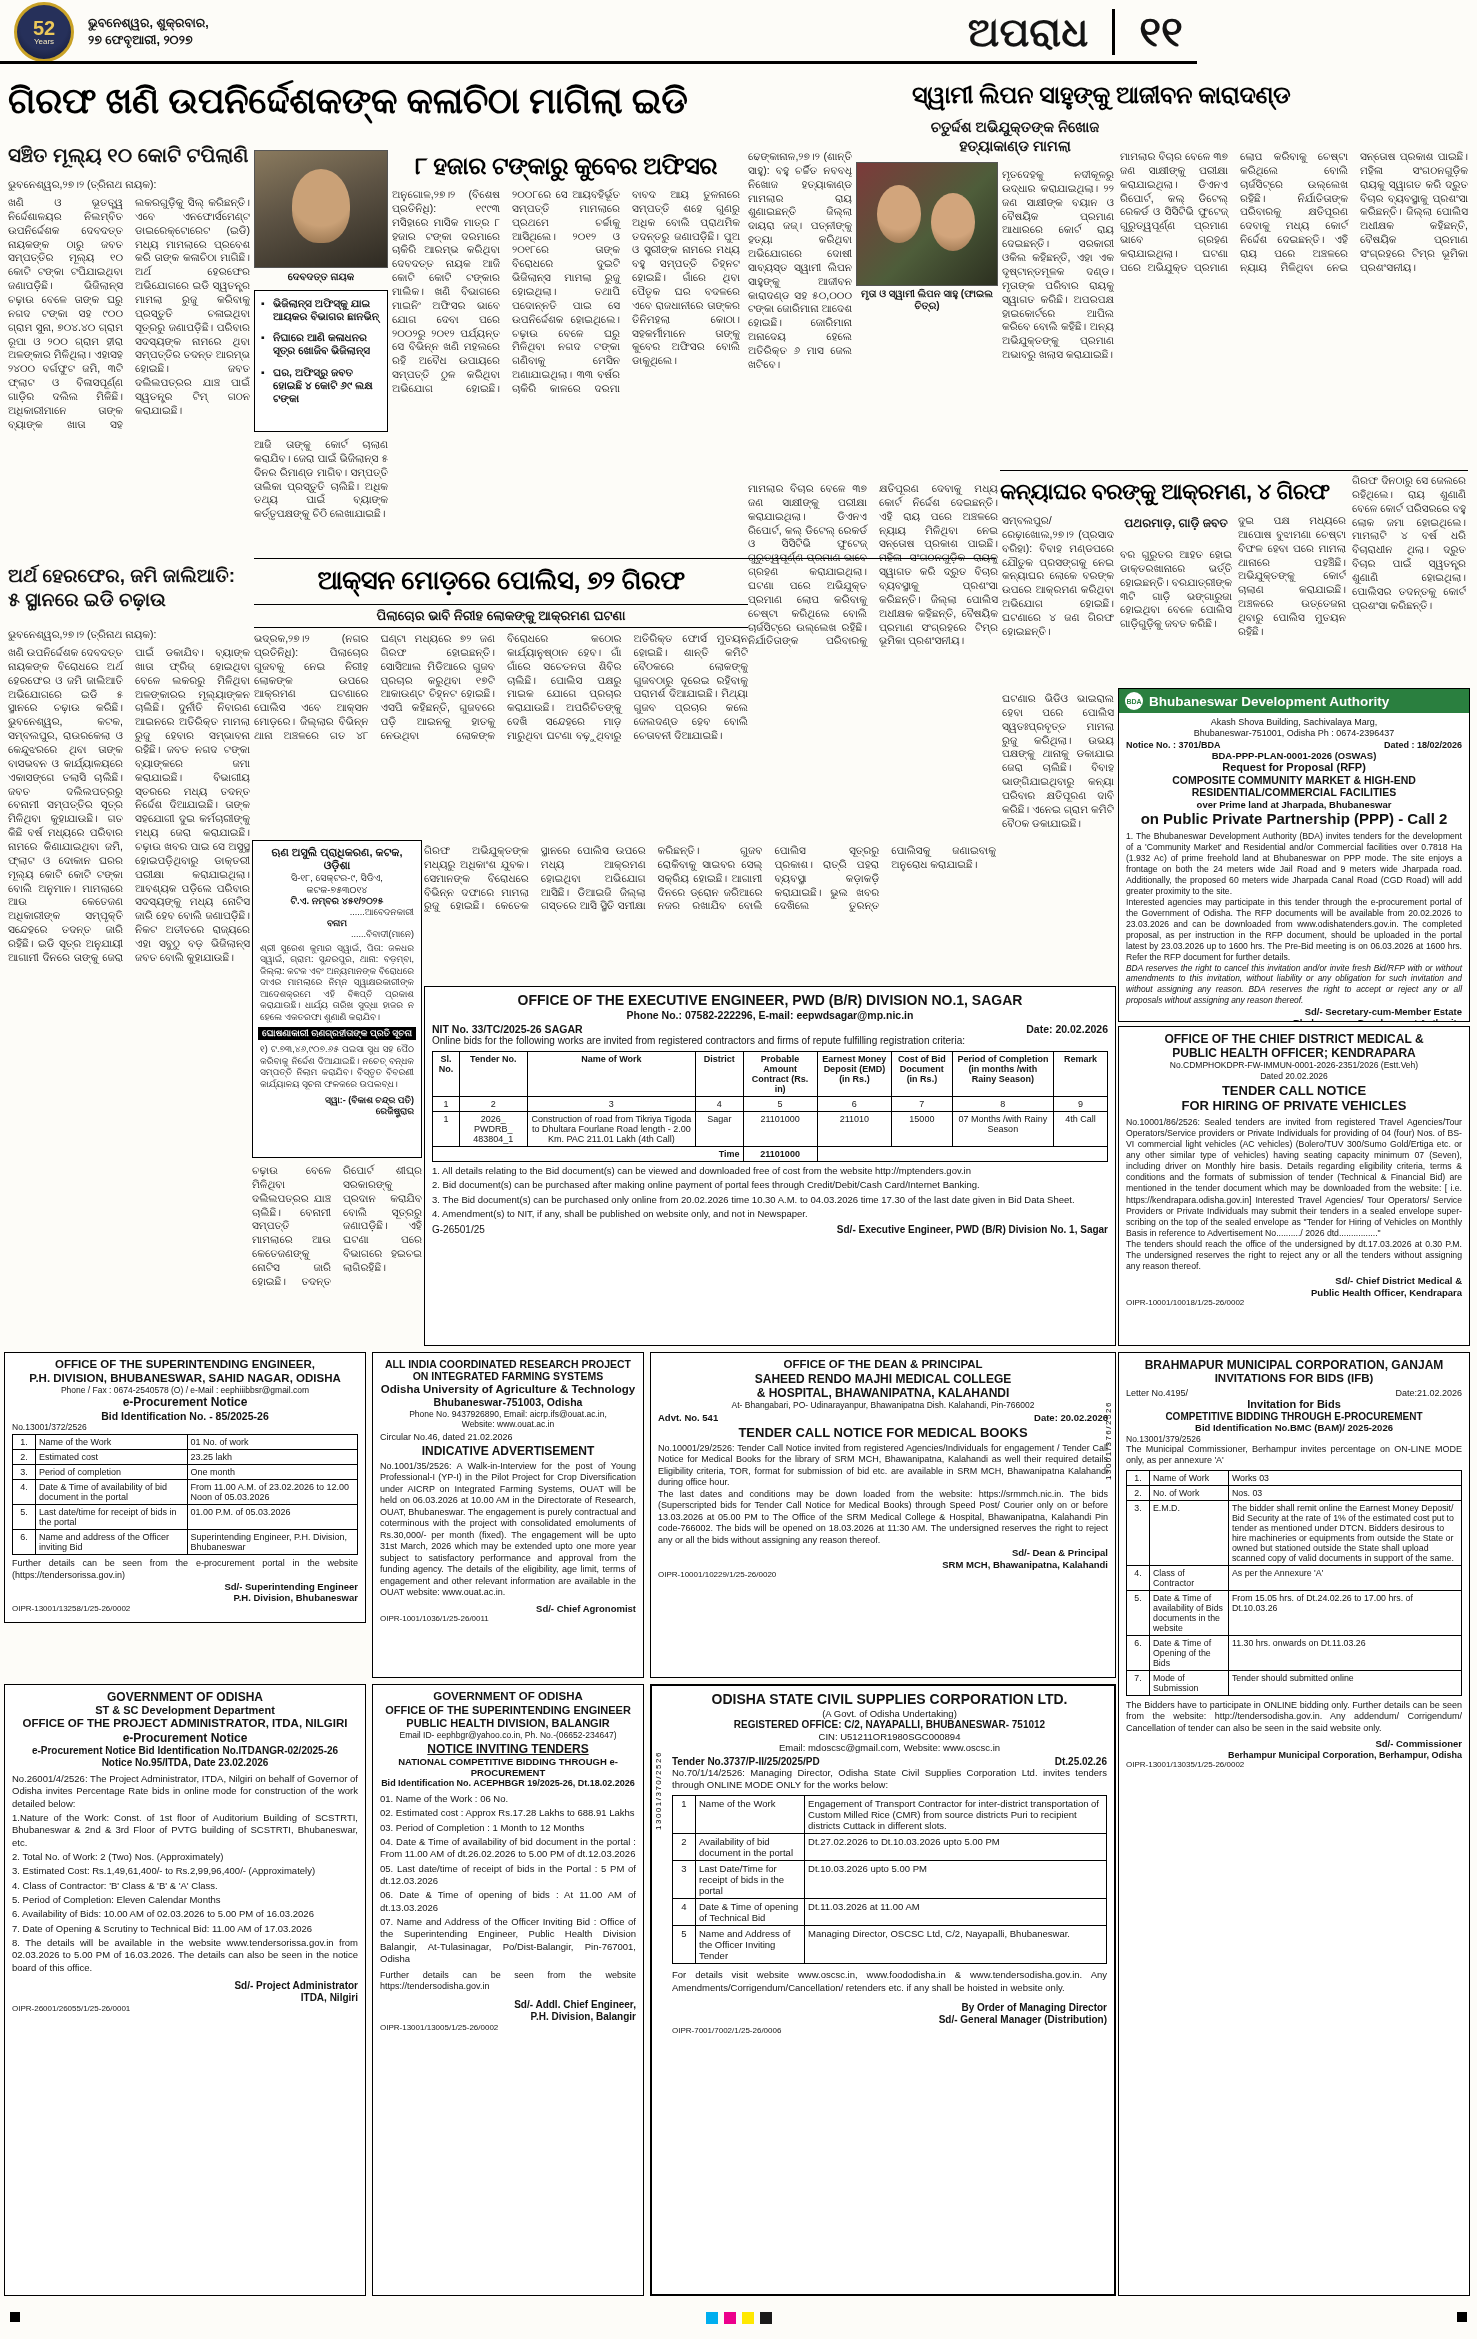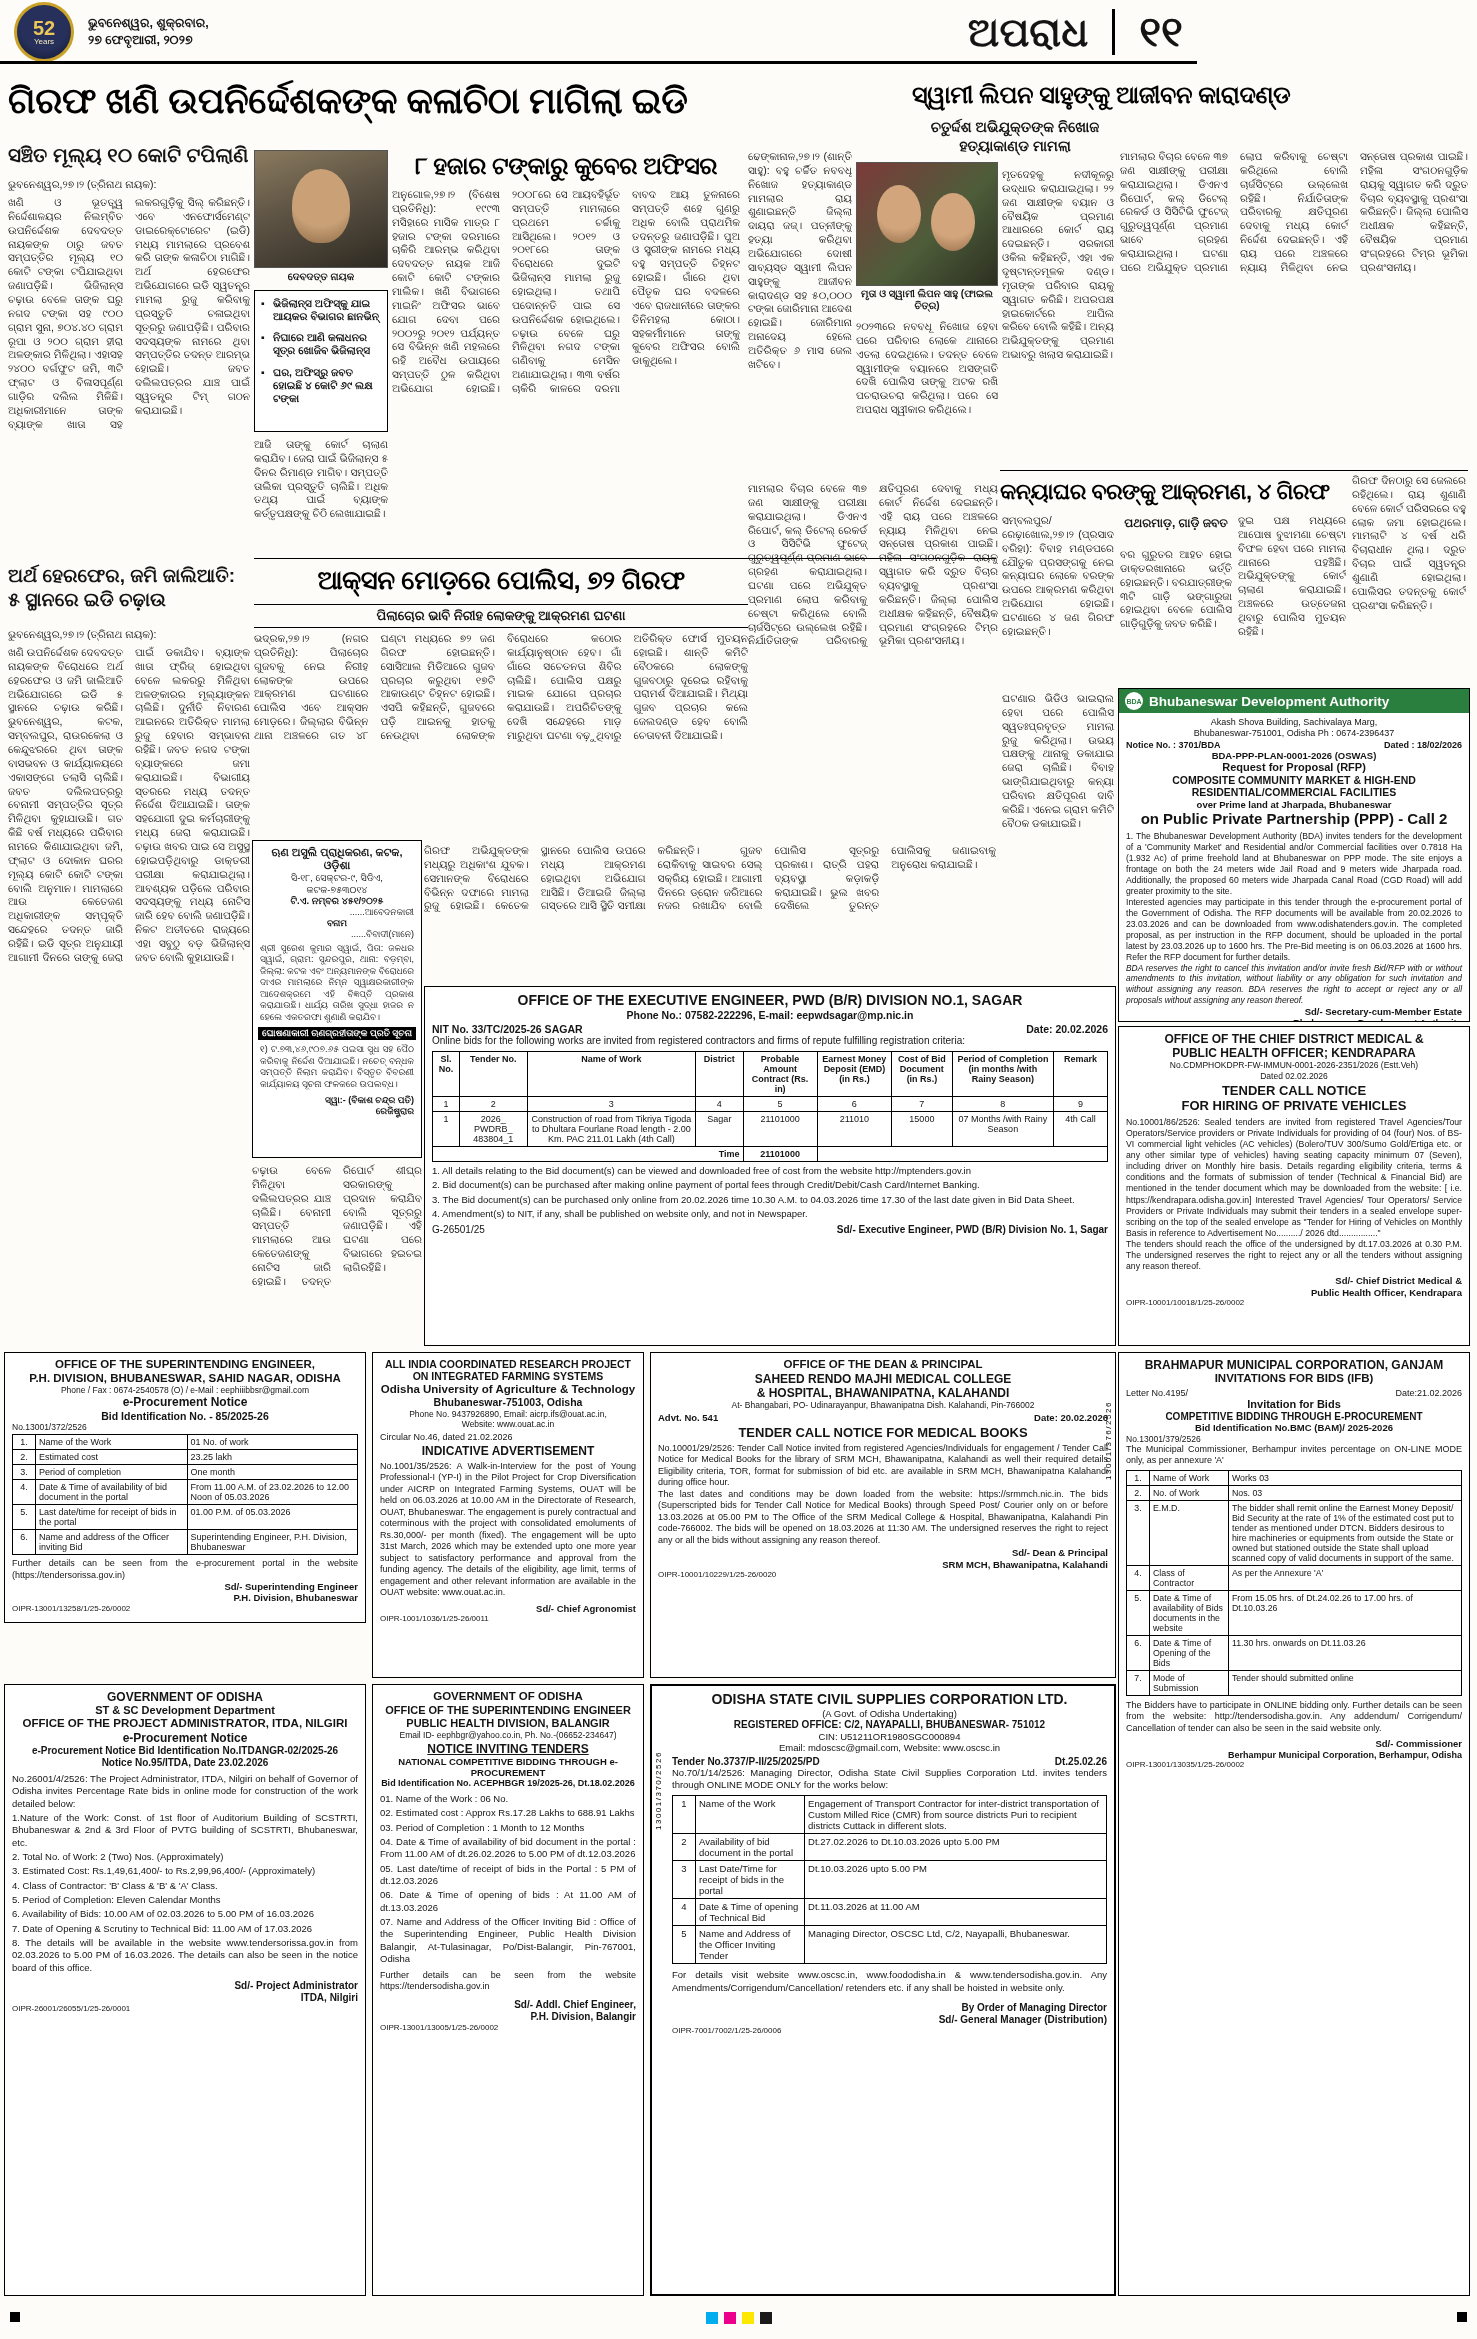--- a/index.html
+++ b/index.html
@@ -109,21 +109,20 @@
       </div>
   </div>
   <div class="abs btxt" style="left:254px;top:438px;width:134px;height:124px;">ଆଜି ତାଙ୍କୁ କୋର୍ଟ ଚାଲାଣ କରାଯିବ। ଜେରା ପାଇଁ ଭିଜିଲାନ୍ସ ୫ ଦିନର ରିମାଣ୍ଡ ମାଗିବ। ସମ୍ପତ୍ତି ତାଲିକା ପ୍ରସ୍ତୁତି ଚାଲିଛି। ଅଧିକ ତଥ୍ୟ ପାଇଁ ବ୍ୟାଙ୍କ କର୍ତ୍ତୃପକ୍ଷଙ୍କୁ ଚିଠି ଲେଖାଯାଇଛି।</div>
 
   <div class="abs hl hl-m" style="left:392px;top:148px;width:348px;height:36px;">୮ ହଜାର ଟଙ୍କାରୁ କୁବେର ଅଫିସର</div>
   <div class="abs btxt c3" style="left:392px;top:188px;width:348px;height:374px;">ଅନୁଗୋଳ,୨୭।୨ (ବିଶେଷ ପ୍ରତିନିଧି): ୧୯୯୩ ମସିହାରେ ମାସିକ ମାତ୍ର ୮ ହଜାର ଟଙ୍କା ଦରମାରେ ଚାକିରି ଆରମ୍ଭ କରିଥିବା ଦେବଦତ୍ତ ନାୟକ ଆଜି କୋଟି କୋଟି ଟଙ୍କାର ମାଲିକ। ଖଣି ବିଭାଗରେ ମାଇନିଂ ଅଫିସର ଭାବେ ଯୋଗ ଦେବା ପରେ ୨୦୦୨ରୁ ୨୦୧୨ ପର୍ଯ୍ୟନ୍ତ ସେ ବିଭିନ୍ନ ଖଣି ମହଲରେ ରହି ଅବୈଧ ଉପାୟରେ ସମ୍ପତ୍ତି ଠୁଳ କରିଥିବା ଅଭିଯୋଗ ହୋଇଛି। ୨୦୦୮ରେ ସେ ଆୟବହିର୍ଭୂତ ସମ୍ପତ୍ତି ମାମଲାରେ ପ୍ରଥମେ ଚର୍ଚ୍ଚାକୁ ଆସିଥିଲେ। ୨୦୧୨ ଓ ୨୦୧୮ରେ ତାଙ୍କ ବିରୋଧରେ ଦୁଇଟି ଭିଜିଲାନ୍ସ ମାମଲା ରୁଜୁ ହୋଇଥିଲା। ତଥାପି ପଦୋନ୍ନତି ପାଇ ସେ ଉପନିର୍ଦ୍ଦେଶକ ହୋଇଥିଲେ। ଚଢ଼ାଉ ବେଳେ ଘରୁ ମିଳିଥିବା ନଗଦ ଟଙ୍କା ଗଣିବାକୁ ମେସିନ ଅଣାଯାଇଥିଲା। ୩୩ ବର୍ଷର ଚାକିରି କାଳରେ ଦରମା ବାବଦ ଆୟ ତୁଳନାରେ ସମ୍ପତ୍ତି ଶହେ ଗୁଣରୁ ଅଧିକ ବୋଲି ପ୍ରାଥମିକ ତଦନ୍ତରୁ ଜଣାପଡ଼ିଛି। ପୁଅ ଓ ସ୍ତ୍ରୀଙ୍କ ନାମରେ ମଧ୍ୟ ବହୁ ସମ୍ପତ୍ତି ଚିହ୍ନଟ ହୋଇଛି। ଗାଁରେ ଥିବା ପୈତୃକ ଘର ବଦଳରେ ଏବେ ରାଜଧାନୀରେ ତାଙ୍କର ତିନିମହଲା କୋଠା। ସହକର୍ମୀମାନେ ତାଙ୍କୁ କୁବେର ଅଫିସର ବୋଲି ଡାକୁଥିଲେ।</div>
 
   <div class="abs btxt" style="left:748px;top:150px;width:104px;height:328px;">ଢେଙ୍କାନାଳ,୨୭।୨ (ଶାନ୍ତି ସାହୁ): ବହୁ ଚର୍ଚ୍ଚିତ ନବବଧୂ ନିଖୋଜ ହତ୍ୟାକାଣ୍ଡ ମାମଲାର ରାୟ ଶୁଣାଇଛନ୍ତି ଜିଲ୍ଲା ଦାୟରା ଜଜ୍। ପତ୍ନୀଙ୍କୁ ହତ୍ୟା କରିଥିବା ଅଭିଯୋଗରେ ଦୋଷୀ ସାବ୍ୟସ୍ତ ସ୍ୱାମୀ ଲିପନ ସାହୁଙ୍କୁ ଆଜୀବନ କାରାଦଣ୍ଡ ସହ ୫୦,୦୦୦ ଟଙ୍କା ଜୋରିମାନା ଆଦେଶ ହୋଇଛି। ଜୋରିମାନା ଅନାଦେୟ ହେଲେ ଅତିରିକ୍ତ ୬ ମାସ ଜେଲ ଖଟିବେ।</div>
   <div class="abs photo photo2" style="left:856px;top:162px;width:142px;height:124px;"></div>
   <div class="abs caption" style="left:856px;top:288px;width:142px;height:28px;">ମୃତା ଓ ସ୍ୱାମୀ ଲିପନ ସାହୁ (ଫାଇଲ ଚିତ୍ର)</div>
-  <div class="abs btxt" style="left:856px;top:320px;width:142px;height:158px;">୨୦୨୩ରେ ନବବଧୂ ନିଖୋଜ ହେବା ପରେ ପରିବାର ଲୋକେ ଥାନାରେ ଏତଲା ଦେଇଥିଲେ। ତଦନ୍ତ ବେଳେ ସ୍ୱାମୀଙ୍କ ବୟାନରେ ଅସଙ୍ଗତି ଦେଖି ପୋଲିସ ତାଙ୍କୁ ଅଟକ ରଖି ପଚରାଉଚରା କରିଥିଲା। ପରେ ସେ ଅପରାଧ ସ୍ୱୀକାର କରିଥିଲେ।</div>
   <div class="abs btxt" style="left:1002px;top:168px;width:112px;height:300px;">ମୃତଦେହକୁ ନଦୀକୂଳରୁ ଉଦ୍ଧାର କରାଯାଇଥିଲା। ୨୨ ଜଣ ସାକ୍ଷୀଙ୍କ ବୟାନ ଓ ବୈଷୟିକ ପ୍ରମାଣ ଆଧାରରେ କୋର୍ଟ ରାୟ ଦେଇଛନ୍ତି। ସରକାରୀ ଓକିଲ କହିଛନ୍ତି, ଏହା ଏକ ଦୃଷ୍ଟାନ୍ତମୂଳକ ଦଣ୍ଡ। ମୃତାଙ୍କ ପରିବାର ରାୟକୁ ସ୍ୱାଗତ କରିଛି। ଅପରପକ୍ଷ ହାଇକୋର୍ଟରେ ଆପିଲ କରିବେ ବୋଲି କହିଛି। ଅନ୍ୟ ଅଭିଯୁକ୍ତଙ୍କୁ ପ୍ରମାଣ ଅଭାବରୁ ଖଲାସ କରାଯାଇଛି।</div>
   <div class="abs btxt c3" style="left:1120px;top:150px;width:348px;height:318px;">ମାମଲାର ବିଚାର ବେଳେ ୩୭ ଜଣ ସାକ୍ଷୀଙ୍କୁ ପରୀକ୍ଷା କରାଯାଇଥିଲା। ଡିଏନଏ ରିପୋର୍ଟ, କଲ୍ ଡିଟେଲ୍ ରେକର୍ଡ ଓ ସିସିଟିଭି ଫୁଟେଜ୍ ଗୁରୁତ୍ୱପୂର୍ଣ୍ଣ ପ୍ରମାଣ ଭାବେ ଗ୍ରହଣ କରାଯାଇଥିଲା। ଘଟଣା ପରେ ଅଭିଯୁକ୍ତ ପ୍ରମାଣ ଲୋପ କରିବାକୁ ଚେଷ୍ଟା କରିଥିଲେ ବୋଲି ଚାର୍ଜସିଟ୍‌ରେ ଉଲ୍ଲେଖ ରହିଛି। ନିର୍ଯାତିତାଙ୍କ ପରିବାରକୁ କ୍ଷତିପୂରଣ ଦେବାକୁ ମଧ୍ୟ କୋର୍ଟ ନିର୍ଦ୍ଦେଶ ଦେଇଛନ୍ତି। ଏହି ରାୟ ପରେ ଅଞ୍ଚଳରେ ନ୍ୟାୟ ମିଳିଥିବା ନେଇ ସନ୍ତୋଷ ପ୍ରକାଶ ପାଇଛି। ମହିଳା ସଂଗଠନଗୁଡ଼ିକ ରାୟକୁ ସ୍ୱାଗତ କରି ଦ୍ରୁତ ବିଚାର ବ୍ୟବସ୍ଥାକୁ ପ୍ରଶଂସା କରିଛନ୍ତି। ଜିଲ୍ଲା ପୋଲିସ ଅଧୀକ୍ଷକ କହିଛନ୍ତି, ବୈଷୟିକ ପ୍ରମାଣ ସଂଗ୍ରହରେ ଟିମ୍‌ର ଭୂମିକା ପ୍ରଶଂସନୀୟ।</div>
   <div class="abs btxt c2" style="left:748px;top:482px;width:250px;height:352px;">ମାମଲାର ବିଚାର ବେଳେ ୩୭ ଜଣ ସାକ୍ଷୀଙ୍କୁ ପରୀକ୍ଷା କରାଯାଇଥିଲା। ଡିଏନଏ ରିପୋର୍ଟ, କଲ୍ ଡିଟେଲ୍ ରେକର୍ଡ ଓ ସିସିଟିଭି ଫୁଟେଜ୍ ଗୁରୁତ୍ୱପୂର୍ଣ୍ଣ ପ୍ରମାଣ ଭାବେ ଗ୍ରହଣ କରାଯାଇଥିଲା। ଘଟଣା ପରେ ଅଭିଯୁକ୍ତ ପ୍ରମାଣ ଲୋପ କରିବାକୁ ଚେଷ୍ଟା କରିଥିଲେ ବୋଲି ଚାର୍ଜସିଟ୍‌ରେ ଉଲ୍ଲେଖ ରହିଛି। ନିର୍ଯାତିତାଙ୍କ ପରିବାରକୁ କ୍ଷତିପୂରଣ ଦେବାକୁ ମଧ୍ୟ କୋର୍ଟ ନିର୍ଦ୍ଦେଶ ଦେଇଛନ୍ତି। ଏହି ରାୟ ପରେ ଅଞ୍ଚଳରେ ନ୍ୟାୟ ମିଳିଥିବା ନେଇ ସନ୍ତୋଷ ପ୍ରକାଶ ପାଇଛି। ମହିଳା ସଂଗଠନଗୁଡ଼ିକ ରାୟକୁ ସ୍ୱାଗତ କରି ଦ୍ରୁତ ବିଚାର ବ୍ୟବସ୍ଥାକୁ ପ୍ରଶଂସା କରିଛନ୍ତି। ଜିଲ୍ଲା ପୋଲିସ ଅଧୀକ୍ଷକ କହିଛନ୍ତି, ବୈଷୟିକ ପ୍ରମାଣ ସଂଗ୍ରହରେ ଟିମ୍‌ର ଭୂମିକା ପ୍ରଶଂସନୀୟ।</div>
 
   <div class="rule" style="left:1000px;top:470px;width:468px;height:1px;"></div>
   <div class="abs hl hl-s" style="left:1000px;top:474px;width:348px;height:36px;">କନ୍ୟାଘର ବରଙ୍କୁ ଆକ୍ରମଣ, ୪ ଗିରଫ</div>
   <div class="abs btxt" style="left:1002px;top:514px;width:112px;height:174px;">ସମ୍ବଲପୁର/ରେଢ଼ାଖୋଲ,୨୭।୨ (ପ୍ରସାଦ ବରିହା): ବିବାହ ମଣ୍ଡପରେ ଯୌତୁକ ପ୍ରସଙ୍ଗକୁ ନେଇ କନ୍ୟାଘର ଲୋକେ ବରଙ୍କ ଉପରେ ଆକ୍ରମଣ କରିଥିବା ଅଭିଯୋଗ ହୋଇଛି। ଘଟଣାରେ ୪ ଜଣ ଗିରଫ ହୋଇଛନ୍ତି।</div>
   <div class="abs subhead" style="left:1120px;top:516px;width:112px;height:28px;font-size:12px;text-align:center;">ପଥରମାଡ଼, ଗାଡ଼ି ଜବତ</div>
   <div class="abs btxt" style="left:1120px;top:548px;width:112px;height:140px;">ବର ଗୁରୁତର ଆହତ ହୋଇ ଡାକ୍ତରଖାନାରେ ଭର୍ତ୍ତି ହୋଇଛନ୍ତି। ବରଯାତ୍ରୀଙ୍କ ୩ଟି ଗାଡ଼ି ଭଙ୍ଗାରୁଜା ହୋଇଥିବା ବେଳେ ପୋଲିସ ଗାଡ଼ିଗୁଡ଼ିକୁ ଜବତ କରିଛି।</div>
   <div class="abs btxt" style="left:1238px;top:514px;width:108px;height:174px;">ଦୁଇ ପକ୍ଷ ମଧ୍ୟରେ ଆପୋଷ ବୁଝାମଣା ଚେଷ୍ଟା ବିଫଳ ହେବା ପରେ ମାମଲା ଥାନାରେ ପହଞ୍ଚିଛି। ଅଭିଯୁକ୍ତଙ୍କୁ କୋର୍ଟ ଚାଲାଣ କରାଯାଇଛି। ଅଞ୍ଚଳରେ ଉତ୍ତେଜନା ଥିବାରୁ ପୋଲିସ ମୁତୟନ ରହିଛି।</div>
@@ -243,21 +242,21 @@
     <div class="row-lr" style="font-size:10px;margin-top:4px;">
       <span style="font-weight:normal;">G-26501/25</span>
       <span>Sd/- Executive Engineer, PWD (B/R) Division No. 1, Sagar</span>
     </div>
   </div>
 
   <div class="abs box" style="left:1118px;top:1026px;width:352px;height:320px;">
     <div class="nt" style="font-size:12px;">OFFICE OF THE CHIEF DISTRICT MEDICAL &amp;</div>
     <div class="nt" style="font-size:12px;">PUBLIC HEALTH OFFICER; KENDRAPARA</div>
     <div class="nc small">No.CDMPHOKDPR-FW-IMMUN-0001-2026-2351/2026 (Estt.Veh)</div>
-    <div class="nc small">Dated 02.02.2026</div>
+    <div class="nc small">Dated 20.02.2026</div>
     <div class="nt" style="font-size:13px;margin-top:2px;">TENDER CALL NOTICE</div>
     <div class="nt" style="font-size:13px;">FOR HIRING OF PRIVATE VEHICLES</div>
     <div class="nb" style="font-size:8.7px;margin-top:3px;">No.10001/86/2526: Sealed tenders are invited from registered Travel Agencies/Tour Operators/Service providers or Private Individuals for providing of 04 (four) Nos. of BS-VI commercial light vehicles (AC vehicles) (Bolero/TUV 300/Sumo Gold/Ertiga etc. or any other similar type of vehicles) having seating capacity minimum 07 (Seven), including driver on Monthly hire basis. Details regarding eligibility criteria, terms &amp; conditions and the formats of submission of tender (Technical &amp; Financial Bid) are mentioned in the tender document which may be downloaded from the website: [ i.e. https://kendrapara.odisha.gov.in] Interested Travel Agencies/ Tour Operators/ Service Providers or Private Individuals may submit their tenders in a sealed envelope super-scribing on the top of the sealed envelope as "Tender for Hiring of Vehicles on Monthly Basis in reference to Advertisement No........../ 2026 dtd................"</div>
     <div class="nb" style="font-size:8.7px;">The tenders should reach the office of the undersigned by dt.17.03.2026 at 0.30 P.M. The undersigned reserves the right to reject any or all the tenders without assigning any reason thereof.</div>
     <div class="sd" style="font-size:9.5px;margin-top:3px;">Sd/- Chief District Medical &amp;</div>
     <div class="sd" style="font-size:9.5px;">Public Health Officer, Kendrapara</div>
     <div class="oipr">OIPR-10001/10018/1/25-26/0002</div>
   </div>
 
   <div class="abs box" style="left:4px;top:1352px;width:362px;height:271px;">

